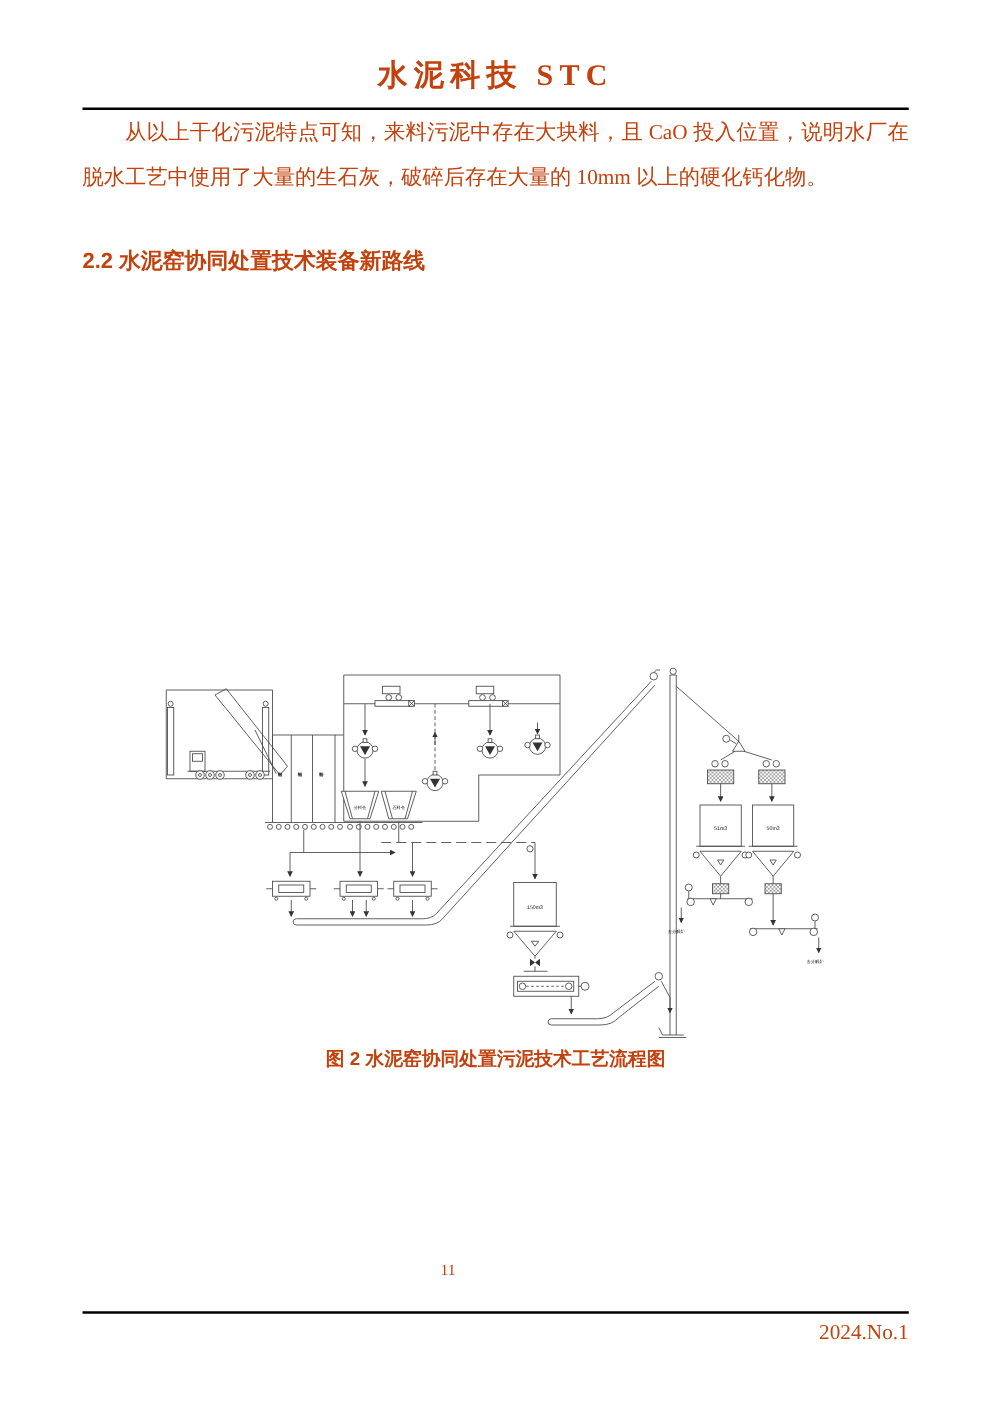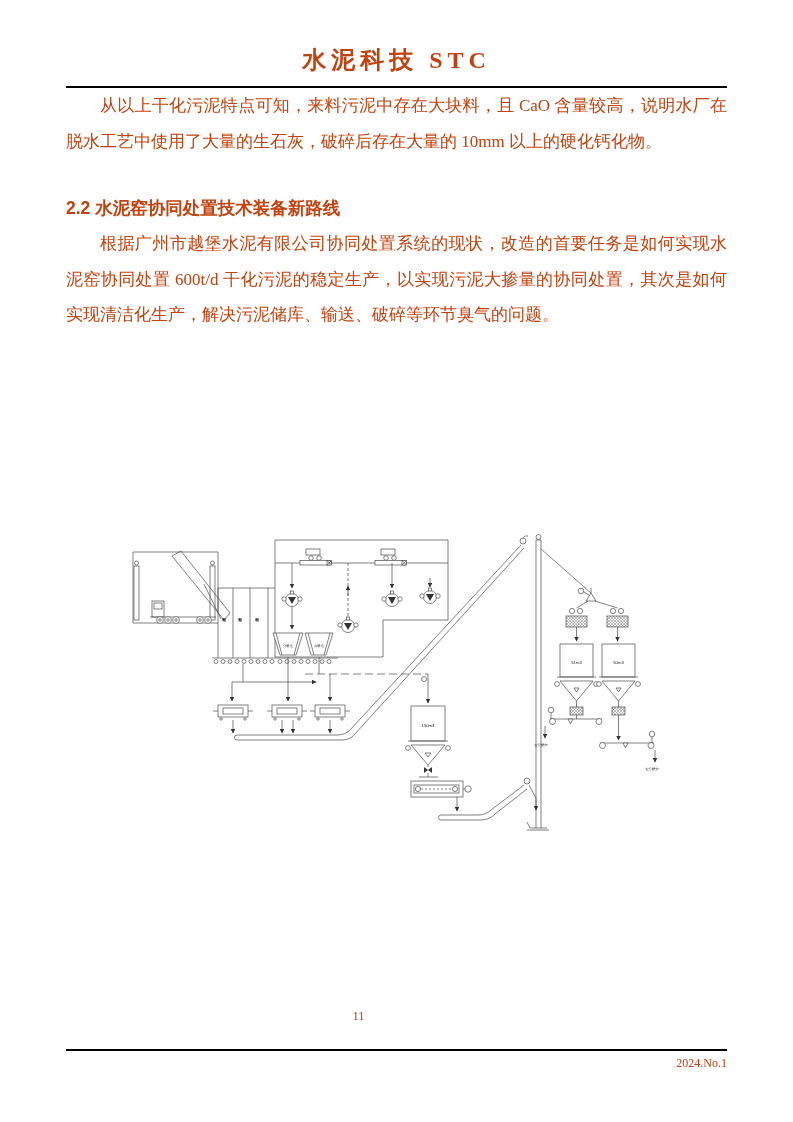--- a/index.html
+++ b/index.html
@@ -14,41 +14,40 @@
   .sec-heading{position:absolute;left:66px;top:196px;width:661px;font-size:17.5px;font-weight:bold;
         font-family:"Liberation Sans","DejaVu Sans",sans-serif;}
   #p2{top:226px;}
   #p3{top:338px;}
   .fig-wrap{position:absolute;left:100px;top:520px;width:660px;height:318px;}
   .fig-caption{position:absolute;top:838px;left:0;width:793px;text-align:center;font-size:15px;
         font-weight:bold;font-family:"Liberation Sans","DejaVu Sans",sans-serif;}
   #p4{top:857px;}
   .foot-rule{position:absolute;top:1049px;left:66px;width:661px;border-top:2.5px solid #000;height:0;}
   .page-num{position:absolute;top:1009px;left:0;width:717px;text-align:center;font-size:12.5px;}
-  .issue{position:absolute;top:1056px;right:66px;font-size:12px;margin-left:36px;}
+  .issue{position:absolute;top:1056px;right:66px;font-size:17px;margin-left:36px;}
   svg{display:block;}
   svg .ln{stroke:#4a4a4a;stroke-width:0.7;fill:none;}
   svg .fl{stroke:#4a4a4a;stroke-width:0.7;fill:#fff;}
   svg .dk{fill:#333;stroke:none;}
   svg text{fill:#222;font-family:"Liberation Sans","DejaVu Sans",sans-serif;}
   .tlabel{font-size:4.2px;text-anchor:middle;}
   .xlabel{font-size:3.4px;text-anchor:middle;}
   .vlabel{font-size:3.6px;writing-mode:vertical-rl;text-anchor:start;}
 </style>
 </head>
 <body>
 
 <div class="page">
 
   <div class="journal-title">水泥科技 STC</div>
   <div class="head-rule"></div>
 
-  <div class="para" id="p1">从以上干化污泥特点可知，来料污泥中存在大块料，且 CaO 含量较高，说明水厂在脱水工艺中使用了大量的生石灰，破碎后存在大量的 10mm 以上的硬化钙化物。</div>
+  <div class="para" id="p1">从以上干化污泥特点可知，来料污泥中存在大块料，且 CaO 投入位置，说明水厂在脱水工艺中使用了大量的生石灰，破碎后存在大量的 10mm 以上的硬化钙化物。</div>
   <div class="sec-heading">2.2 水泥窑协同处置技术装备新路线</div>
-  <div class="para" id="p2">根据广州市越堡水泥有限公司协同处置系统的现状，改造的首要任务是如何实现水泥窑协同处置 600t/d 干化污泥的稳定生产，以实现污泥大掺量的协同处置，其次是如何实现清洁化生产，解决污泥储库、输送、破碎等环节臭气的问题。</div>
 
   <div class="fig-wrap">
   <svg width="660" height="318" viewBox="100 520 660 318">
     <defs>
       <marker id="ar" viewBox="0 0 8 8" refX="7" refY="4" markerWidth="6.5" markerHeight="6.5" orient="auto">
         <path d="M0,0 L8,4 L0,8 Z" fill="#333"></path>
       </marker>
       <pattern id="xh" width="3" height="3" patternUnits="userSpaceOnUse">
         <path d="M0,0 L3,3 M3,0 L0,3" stroke="#777" stroke-width="0.5"></path>
       </pattern>
@@ -319,19 +318,20 @@
       <path class="ln" d="M441,815 L478,815 Q486,815 491,810 L524,785"></path>
       <path class="ln" d="M441,820 L480,820 Q490,820 495,814 L527,789"></path>
       <path class="ln" d="M441,815 A2.5 2.5 0 0 0 441,820"></path>
       <circle class="fl" cx="527" cy="781" r="3"></circle>
       <path class="ln" d="M529,785 L536,798"></path>
       <path class="ln" d="M536,798 L536,810" marker-end="url(#ar)"></path>
     </g>
   </svg>
   </div>
 
+  <div class="fig-caption">图 2 水泥窑协同处置污泥技术工艺流程图</div>
 
 
   <div class="foot-rule"></div>
   <div class="page-num">11</div>
   <div class="issue">2024.No.1</div>
 
 </div>
 
 </body></html>

